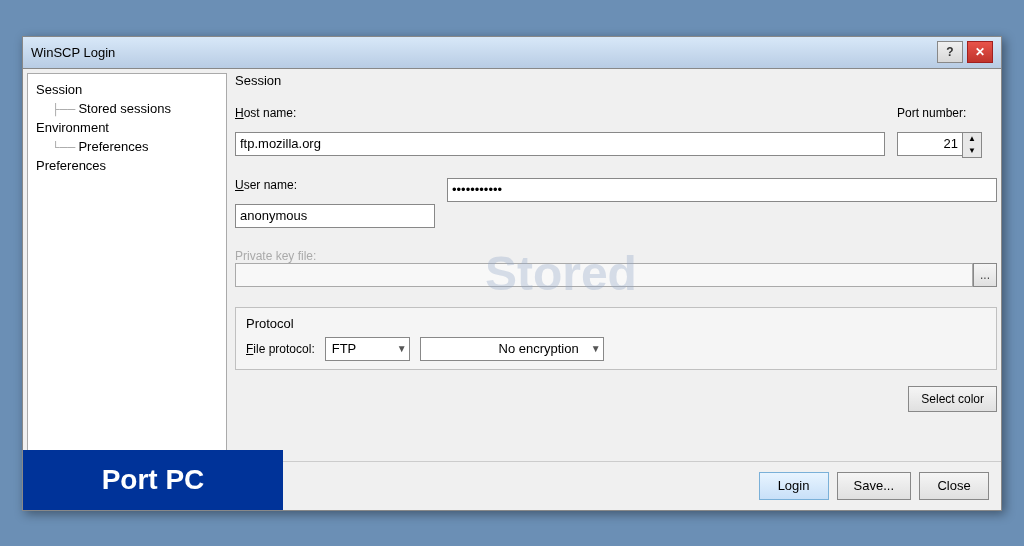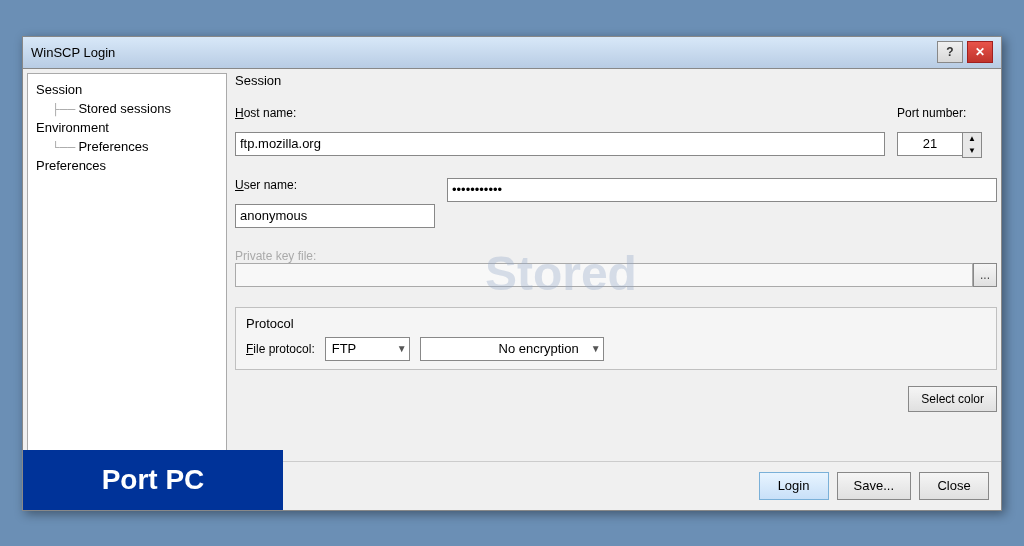--- a/index.html
+++ b/index.html
@@ -182,21 +182,21 @@
     }
 
     .port-input {
       border: 1px solid #888;
       border-right: none;
       background: white;
       padding: 2px 4px;
       font-size: 13px;
       height: 24px;
       width: 65px;
-      text-align: center;
+      text-align: right;
       outline: none;
     }
 
     .spinner-btns {
       display: flex;
       flex-direction: column;
       border: 1px solid #888;
       background: #f0f0f0;
     }
 

